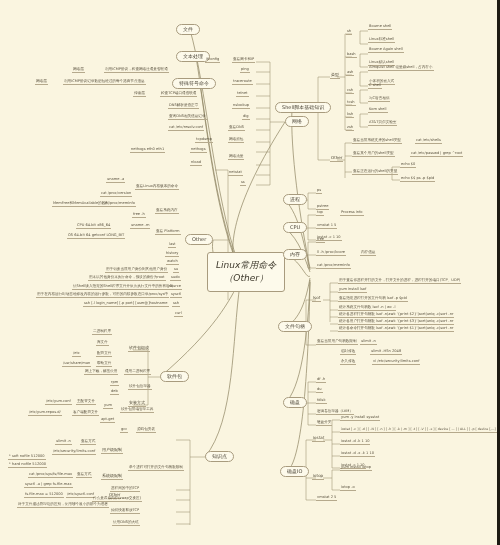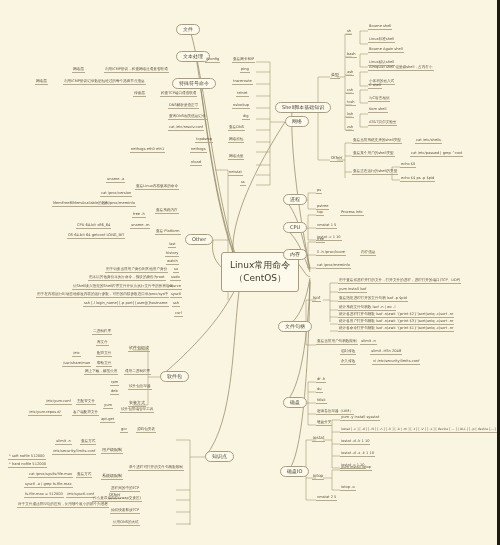--- a/index.html
+++ b/index.html
@@ -126,23 +126,23 @@
 
       <path d="M205,457 L190,457 M190,440 L190,525"></path>
       <path d="M176,440 L190,440"></path>
       <path d="M176,490 L190,490"></path>
         <path d="M176,500 L190,500"></path>
       <path d="M176,512 L190,512"></path>
         <path d="M176,524 L190,524"></path>
     </g>
   </svg>
 
-  <div class="node root" style="left:221px;top:252px;">
+  <div class="node root" style="left:207px;top:252px;font-style:italic;">
     <div>Linux常用命令</div>
-    <div>（CentOS）</div>
+    <div>（Other）</div>
   </div>
 
   <div class="node oval" style="left:176px;top:24px;"><span>文件</span></div>
   <div class="node oval" style="left:176px;top:51px;"><span>文本处理</span></div>
   <div class="node oval" style="left:172px;top:78px;"><span>特殊符号命令</span></div>
   <div class="node oval" style="left:285px;top:116px;"><span>网络</span></div>
   <div class="node oval" style="left:185px;top:234px;"><span>Other</span></div>
   <div class="node oval" style="left:160px;top:371px;"><span>软件包</span></div>
   <div class="node oval" style="left:205px;top:451px;"><span>知识点</span></div>
 

